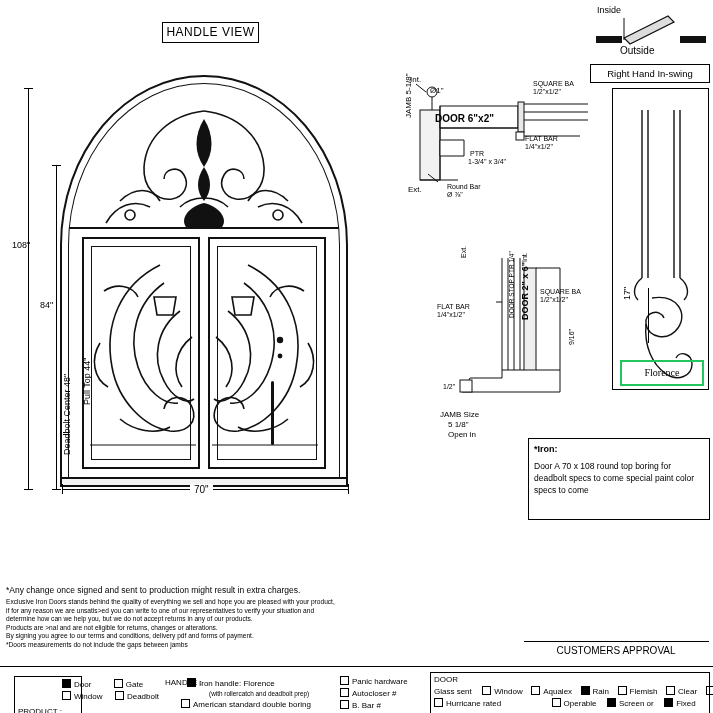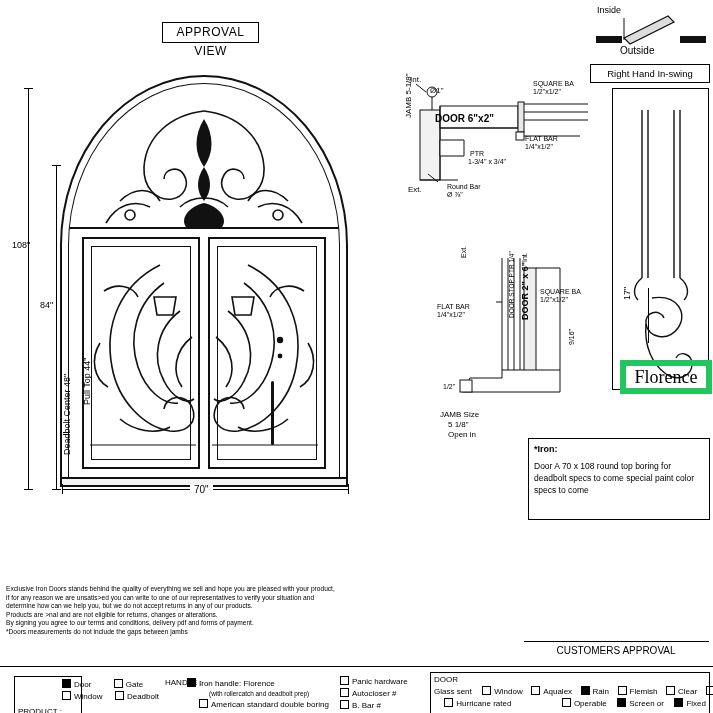--- a/index.html
+++ b/index.html
@@ -95,22 +95,22 @@
   #sec-door{left:520px;top:320px;font-size:9px;font-weight:bold;}
   #sec-916{left:568px;top:345px;font-size:7px;}
   #sec-half{left:443px;top:383px;font-size:7px;}
   #jamb-size{left:440px;top:410px;font-size:8px;}
   #jamb-size2{left:448px;top:420px;font-size:8px;}
   #open-in{left:448px;top:430px;font-size:8px;}
 
   
   #florence-box{left:612px;top:88px;width:95px;height:300px;border:1px solid #000;}
   #florence-name{
-    left:620px;top:360px;width:80px;height:22px;border:6px solid #22c55e;
-    font-size:18px;line-height:22px;text-align:center;font-family:"Liberation Serif", serif;
+    left:620px;top:360px;width:80px;height:22px;border:2px solid #22c55e;
+    font-size:10px;line-height:22px;text-align:center;font-family:"Liberation Serif", serif;
   }
   #dim-17{left:622px;top:300px;font-size:9px;}
 
   
   #notes-box{left:528px;top:438px;width:180px;height:80px;border:1px solid #000;}
   #notes-title{left:534px;top:444px;font-size:9px;font-weight:bold;}
   #notes-body{left:534px;top:460px;width:170px;font-size:8.5px;line-height:12px;}
 
   
   #legal{left:6px;top:585px;width:430px;}
@@ -132,21 +132,21 @@
   #product-opts{left:62px;top:679px;width:110px;}
   #handle-col{left:165px;top:678px;width:150px;}
   #mid-col{left:340px;top:676px;width:120px;}
   #door-box{left:430px;top:672px;width:278px;height:41px;border:1px solid #000;}
   #door-col{left:434px;top:675px;width:272px;}
   #hdr-divider{left:0px;top:666px;width:713px;height:1px;background:#000;}
 </style>
 </head>
 <body>
 
-<div class="abs" id="outside-view-title">APPROVAL VIEW</div>
+<div class="abs" id="outside-view-title">HANDLE VIEW</div>
 
 <div class="abs" id="door-drawing">
   <div id="door-frame"></div>
   <div id="door-inner"></div>
   <div id="transom-sep"></div>
 
   <svg class="scroll-svg" width="288" height="412" viewBox="0 0 288 412">
     <g fill="none" stroke="#111" stroke-width="1.6">
 
       <path d="M144 36 C110 40 86 62 84 92 C83 112 96 126 112 124 C124 122 130 110 124 100 C118 90 104 94 104 104"></path>
@@ -332,20 +332,21 @@
 <div class="abs" id="dim-17">
     <div class="vert">17"</div>
   </div>
 <div class="abs" id="florence-name">Florence</div>
 
 <div class="abs box" id="notes-box"></div>
 <div class="abs" id="notes-title">*Iron:</div>
 <div class="abs" id="notes-body">Door A 70 x 108 round top boring for deadbolt specs to come special paint color specs to come</div>
 
 <div class="abs" id="legal">
+  <div class="l2">*Any change once signed and sent to production might result in extra charges.</div>
   <div class="fine">Exclusive Iron Doors stands behind the quality of everything we sell and hope you are pleased with your product,</div>
   <div class="fine">if for any reason we are unsatis˃ed you can write to one of our representatives to verify your situation and</div>
   <div class="fine">determine how can we help you, but we do not accept returns in any of our products.</div>
   <div class="fine">Products are ˃nal and are not eligible for returns, changes or alterations.</div>
   <div class="fine">By signing you agree to our terms and conditions, delivery pdf and forms of payment.</div>
   <div class="fine">*Doors measurements do not include the gaps between jambs</div>
 </div>
 
 <div class="line" id="cust-line"></div>
 <div class="abs" id="cust-approval">CUSTOMERS APPROVAL</div>
@@ -367,21 +368,21 @@
     <span class="chk"></span><span>Deadbolt</span>
   </div>
 </div>
 
 <div class="abs" id="handle-col">
   <div class="formrow">HANDLE :</div>
   <div class="formrow" style="margin-top:-11px;margin-left:22px;">
     <span class="chk filled"></span><span>Iron handle:  Florence</span>
   </div>
   <div class="formrow" style="font-size:6.4px;margin-left:44px;">(with rollercatch and deadbolt prep)</div>
-  <div class="formrow" style="margin-left:34px;">
+  <div class="formrow" style="margin-left:16px;">
     <span class="chk"></span><span>American standard double boring</span>
   </div>
 </div>
 
 <div class="abs" id="mid-col">
   <div class="formrow">
     <span class="chk"></span><span>Panic hardware</span>
   </div>
   <div class="formrow">
     <span class="chk"></span><span>Autocloser #</span>
@@ -402,21 +403,21 @@
     <span class="chk"></span><span>Aqualex</span>
     <span style="display:inline-block;width:4px;"></span>
     <span class="chk filled"></span><span>Rain</span>
     <span style="display:inline-block;width:4px;"></span>
     <span class="chk"></span><span>Flemish</span>
     <span style="display:inline-block;width:4px;"></span>
     <span class="chk"></span><span>Clear</span>
     <span style="display:inline-block;width:4px;"></span>
     <span class="chk"></span><span>N/A</span>
   </div>
-  <div class="formrow" style="text-align:right;">
+  <div class="formrow" style="">
     <span class="chk"></span><span>Hurricane rated</span>
     <span style="display:inline-block;width:46px;"></span>
     <span class="chk"></span><span>Operable</span>
     <span style="display:inline-block;width:6px;"></span>
     <span class="chk filled"></span><span>Screen or</span>
     <span style="display:inline-block;width:6px;"></span>
     <span class="chk filled"></span><span>Fixed</span>
   </div>
 </div>
 

